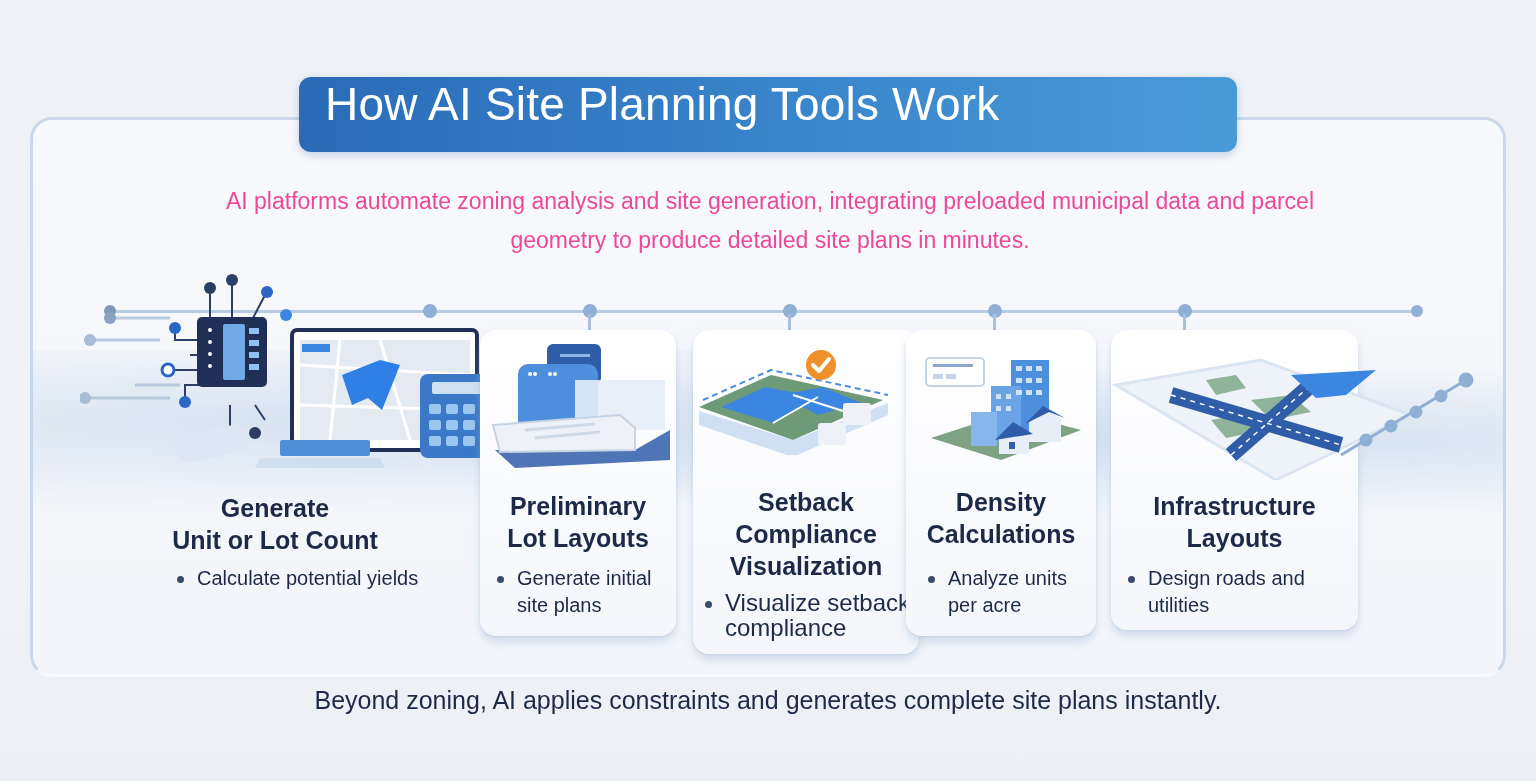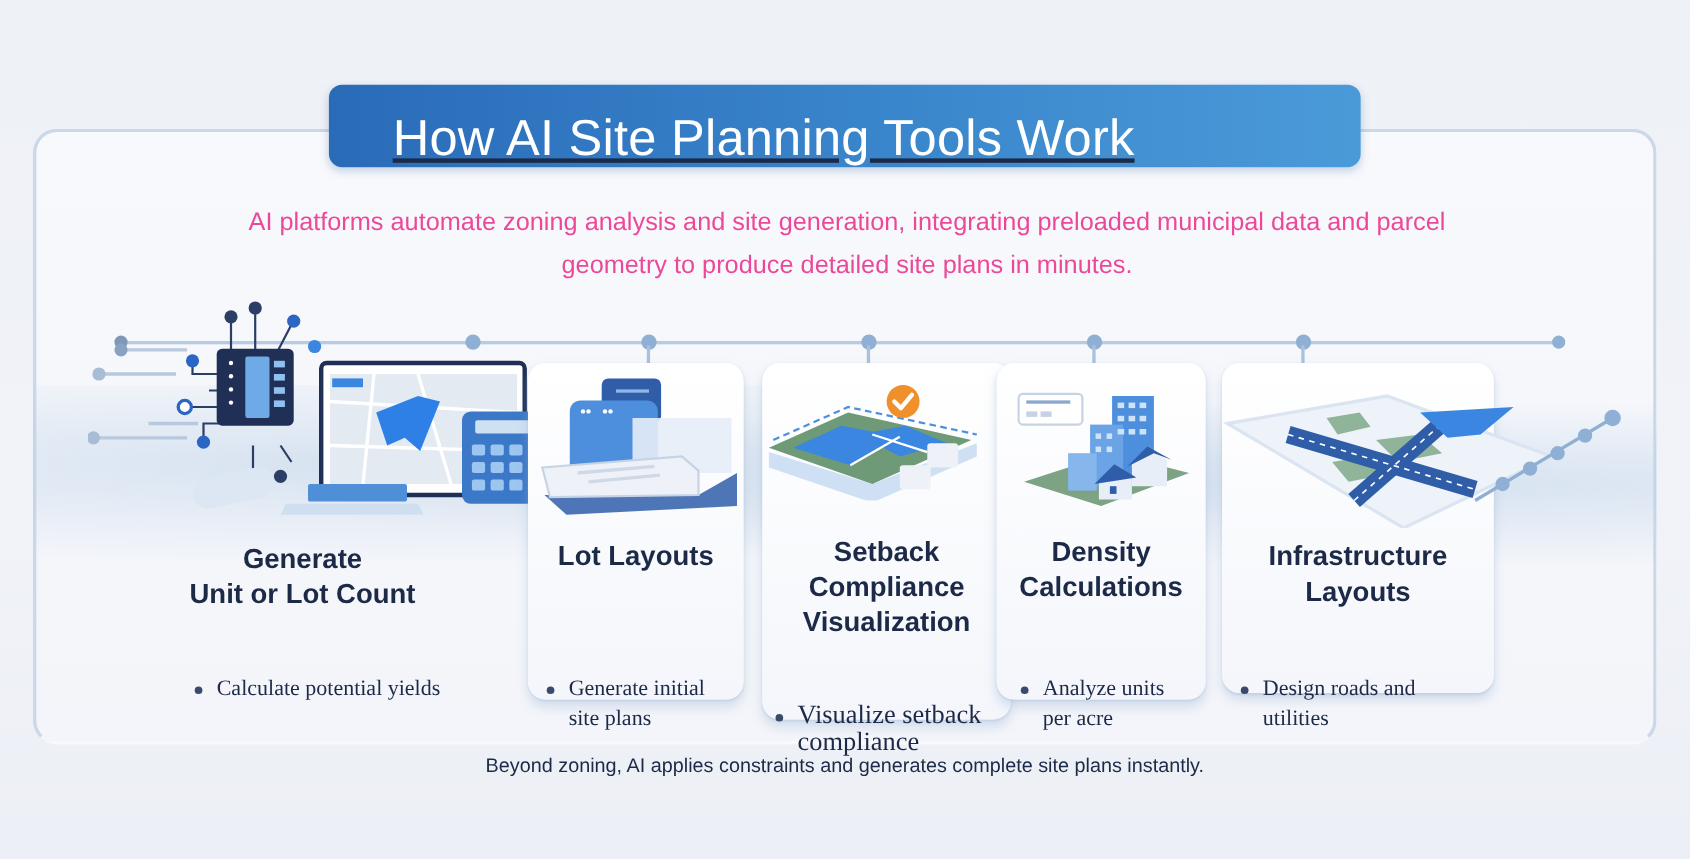--- a/index.html
+++ b/index.html
@@ -14,21 +14,21 @@
     position: absolute; left: 30px; top: 117px; width: 1476px; height: 560px;
     border: 3px solid #cad8ea; border-radius: 22px;
     background: linear-gradient(180deg, #f8f9fc 0%, #f3f5fa 100%);
     border-bottom-color: transparent;
   }
   .title-banner {
     position: absolute; left: 299px; top: 77px; width: 938px; height: 75px;
     border-radius: 12px;
     background: linear-gradient(90deg, #2a6bb8 0%, #3a86cc 55%, #4b9ad8 100%);
     box-shadow: 0 3px 8px rgba(40,90,160,0.25);
-    display: flex; align-items: flex-end; padding-left: 58px; text-decoration: underline;
+    display: flex; align-items: flex-start; padding-left: 26px;
   }
   .title-banner h1 {
     color: #ffffff; font-family: "Liberation Sans", sans-serif;
     font-weight: 400; font-size: 46px; letter-spacing: 0.2px;
   }
   .intro {
     position: absolute; left: 110px; top: 182px; width: 1320px;
     text-align: center; font-size: 23px; line-height: 39px; color: #ec4899;
     font-family: "Liberation Sans", sans-serif;
   }
@@ -52,33 +52,32 @@
     border-radius: 16px;
     box-shadow: 0 6px 10px rgba(150,175,210,0.35), 0 1px 2px rgba(150,175,210,0.3);
   }
   .card-first { box-shadow: none; background: transparent; }
   .card-title {
     position: absolute; left: 0; right: 0; text-align: center;
     font-family: "Liberation Sans", sans-serif; font-weight: 700;
     font-size: 25px; line-height: 32px; color: #1c2a48;
   }
   .bullet {
-    position: absolute; font-family: Liberation Serif, serif;
+    position: absolute; font-family: Liberation Sans, sans-serif;
     font-size: 20px; line-height: 27px; color: #1c2a48;
     padding-left: 22px;
-    margin-top: 48px;
   }
   .bullet::before {
     content: ""; position: absolute; left: 2px; top: 11px;
     width: 7px; height: 7px; border-radius: 50%; background: #3a4a6a;
   }
   .footer {
     position: absolute; left: 0; width: 1536px; top: 686px;
     text-align: center; font-family: "Liberation Sans", sans-serif;
-    font-size: 18px; color: #1c2a48;
+    font-size: 25px; color: #1c2a48;
   }
   .illus { position: absolute; }
 </style>
 </head>
 <body>
 
 <div class="frame"></div>
 
 <div class="title-banner">
   <h1>How AI Site Planning Tools Work</h1>
@@ -198,20 +197,21 @@
         <circle cx="50" cy="34" r="2"></circle>
         <circle cx="65" cy="34" r="2"></circle>
         <circle cx="70" cy="34" r="2"></circle>
       </g>
     <rect x="90" y="40" width="90" height="50" fill="#e5edf7" opacity="0.9"></rect>
     <path d="M10 110 L150 110 L185 90 L185 120 L30 128 Z" fill="#2f5da8" opacity="0.85"></path>
     <path d="M8 85 L135 75 L150 88 L150 110 L15 112 Z" fill="#eef2f8" stroke="#c6d3e4" stroke-width="2"></path>
     <path d="M40 90 L110 84 M50 98 L115 92" stroke="#cfd9e6" stroke-width="3"></path>
   </svg>
   <div class="card-title" style="top:160px;">
+    <div>Preliminary</div>
     <div>Lot Layouts</div>
   </div>
   <div class="bullet" style="left:15px;top:235px;">
     <div>Generate initial</div>
     <div>site plans</div>
   </div>
 </div>
 
 <div class="card" style="left:693px;top:330px;width:226px;height:324px;">
   <svg class="illus" style="left:0;top:15px;" width="197" height="110" viewBox="0 0 197 110">

